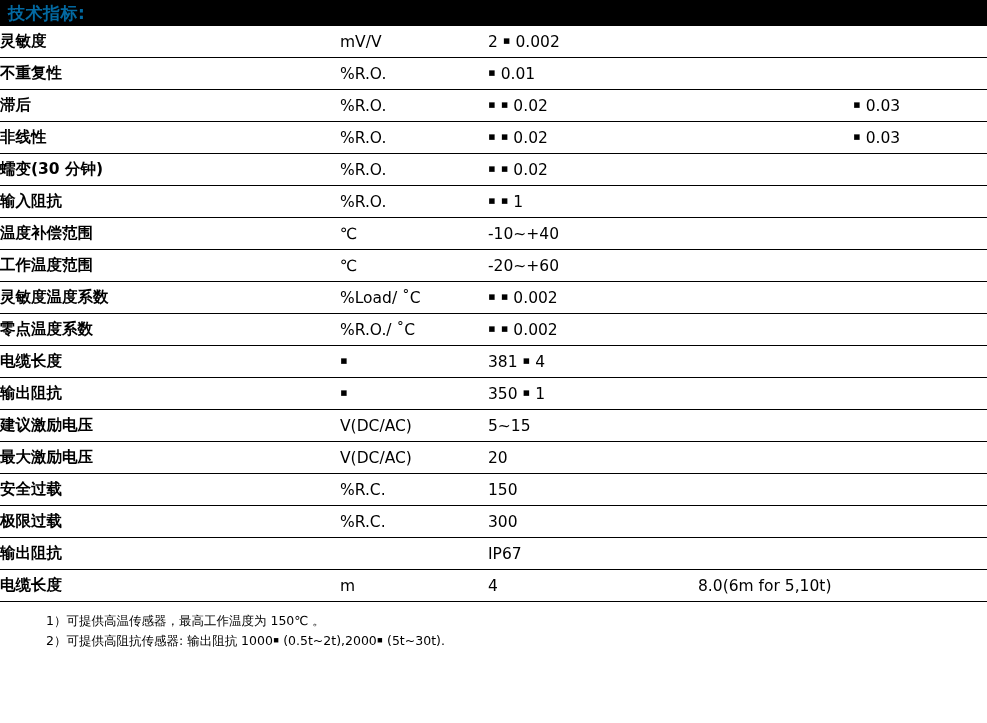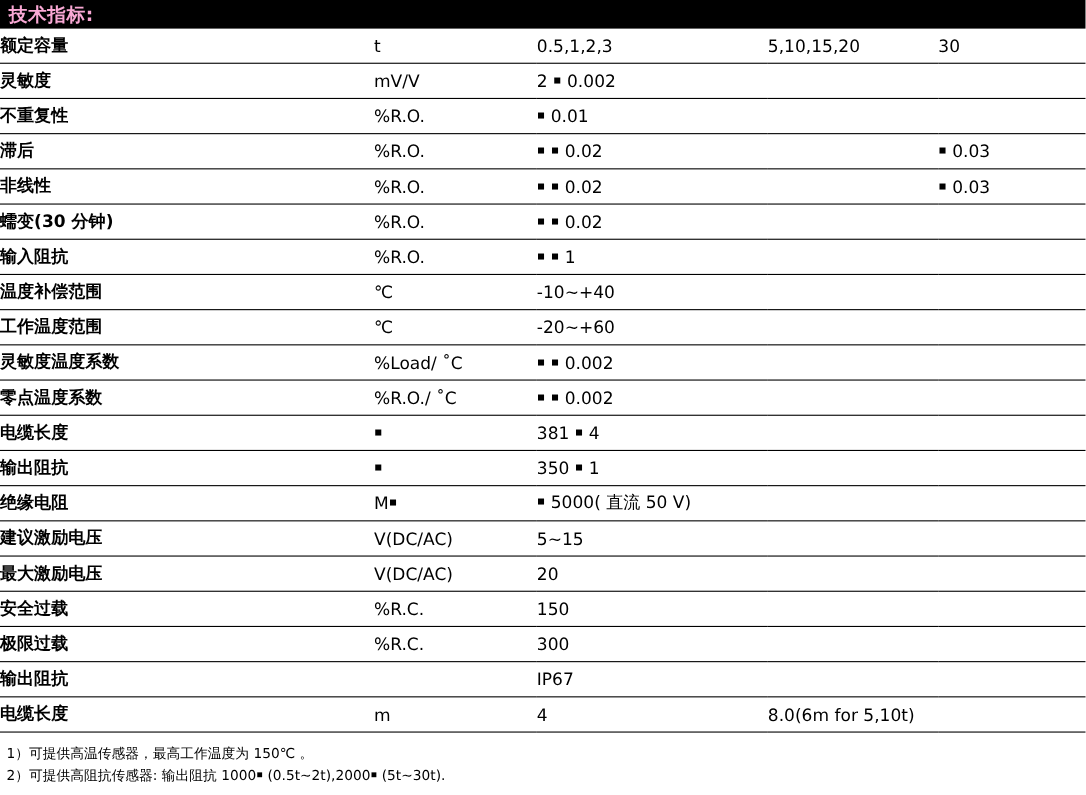--- a/index.html
+++ b/index.html
@@ -22,21 +22,21 @@
   }
   .title-bar {
     height: 26px;
     background: #000000;
     display: flex;
     align-items: center;
     padding-left: 8px;
     box-sizing: border-box;
   }
   .title-bar .title-text {
-    color: #f9a8d4;
+    color: #0369a1;
     font-size: 17px;
     font-weight: bold;
     letter-spacing: 0.5px;
   }
   table.spec {
     width: 987px;
     border-collapse: collapse;
     table-layout: fixed;
   }
   table.spec td {
@@ -69,41 +69,35 @@
     font-size: 15.5px;
   }
   .notes {
     padding-top: 9px;
     padding-left: 6px;
     font-size: 12.5px;
     line-height: 20px;
   }
   .note-line {
     white-space: nowrap;
+    margin-left: 40px;
   }
 </style>
 </head>
 <body>
 
 <div class="sheet">
 
   <div class="title-bar">
     <span class="title-text">技术指标:</span>
   </div>
 
   <table class="spec">
     <tbody>
       <tr>
-        <td class="c-name">额定容量</td>
-        <td class="c-unit">t</td>
-        <td class="c-v1">0.5,1,2,3</td>
-        <td class="c-v2">5,10,15,20</td>
-        <td class="c-v3">30</td>
-      </tr>
-      <tr>
         <td class="c-name">灵敏度</td>
         <td class="c-unit">mV/V</td>
         <td class="c-v1">2 ￭ 0.002</td>
         <td class="c-v2"></td>
         <td class="c-v3"></td>
       </tr>
       <tr>
         <td class="c-name">不重复性</td>
         <td class="c-unit">%R.O.</td>
         <td class="c-v1">￭ 0.01</td>
@@ -170,27 +164,20 @@
         <td class="c-name">电缆长度</td>
         <td class="c-unit">￭</td>
         <td class="c-v1">381 ￭ 4</td>
         <td class="c-v2"></td>
         <td class="c-v3"></td>
       </tr>
       <tr>
         <td class="c-name">输出阻抗</td>
         <td class="c-unit">￭</td>
         <td class="c-v1">350 ￭ 1</td>
-        <td class="c-v2"></td>
-        <td class="c-v3"></td>
-      </tr>
-      <tr>
-        <td class="c-name">绝缘电阻</td>
-        <td class="c-unit">M￭</td>
-        <td class="c-v1">￭ 5000( 直流 50 V)</td>
         <td class="c-v2"></td>
         <td class="c-v3"></td>
       </tr>
       <tr>
         <td class="c-name">建议激励电压</td>
         <td class="c-unit">V(DC/AC)</td>
         <td class="c-v1">5~15</td>
         <td class="c-v2"></td>
         <td class="c-v3"></td>
       </tr>

